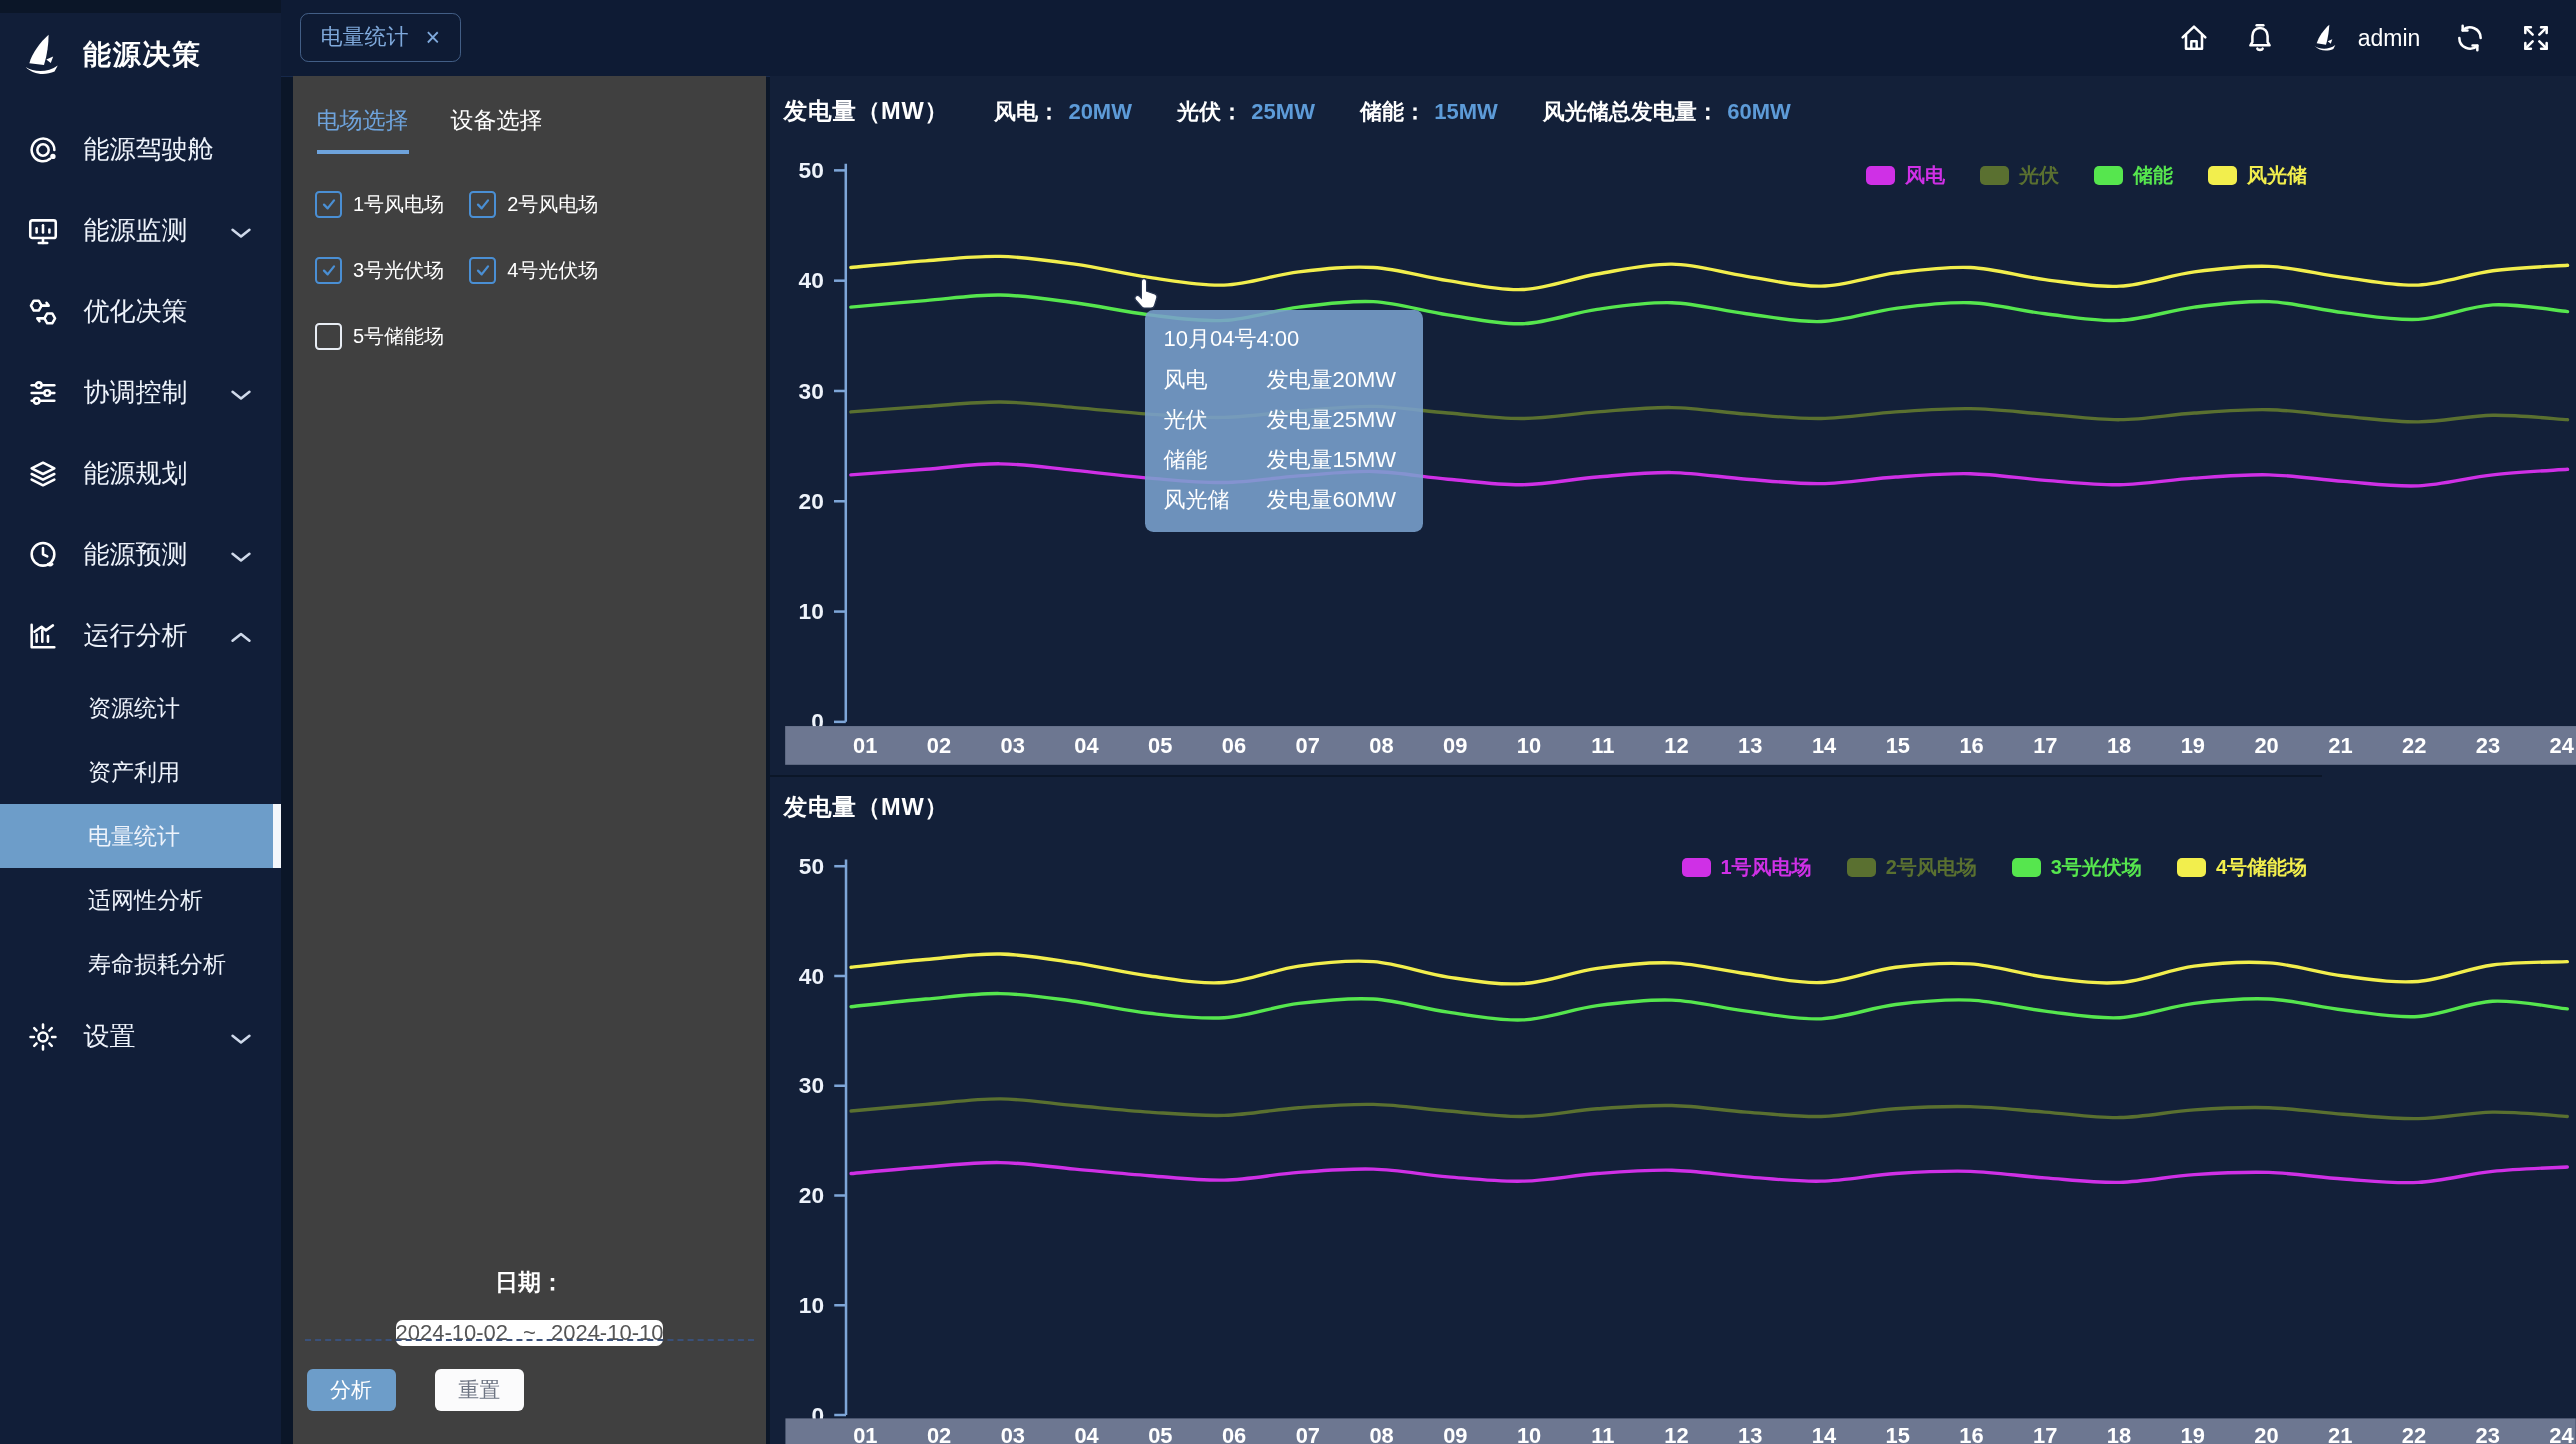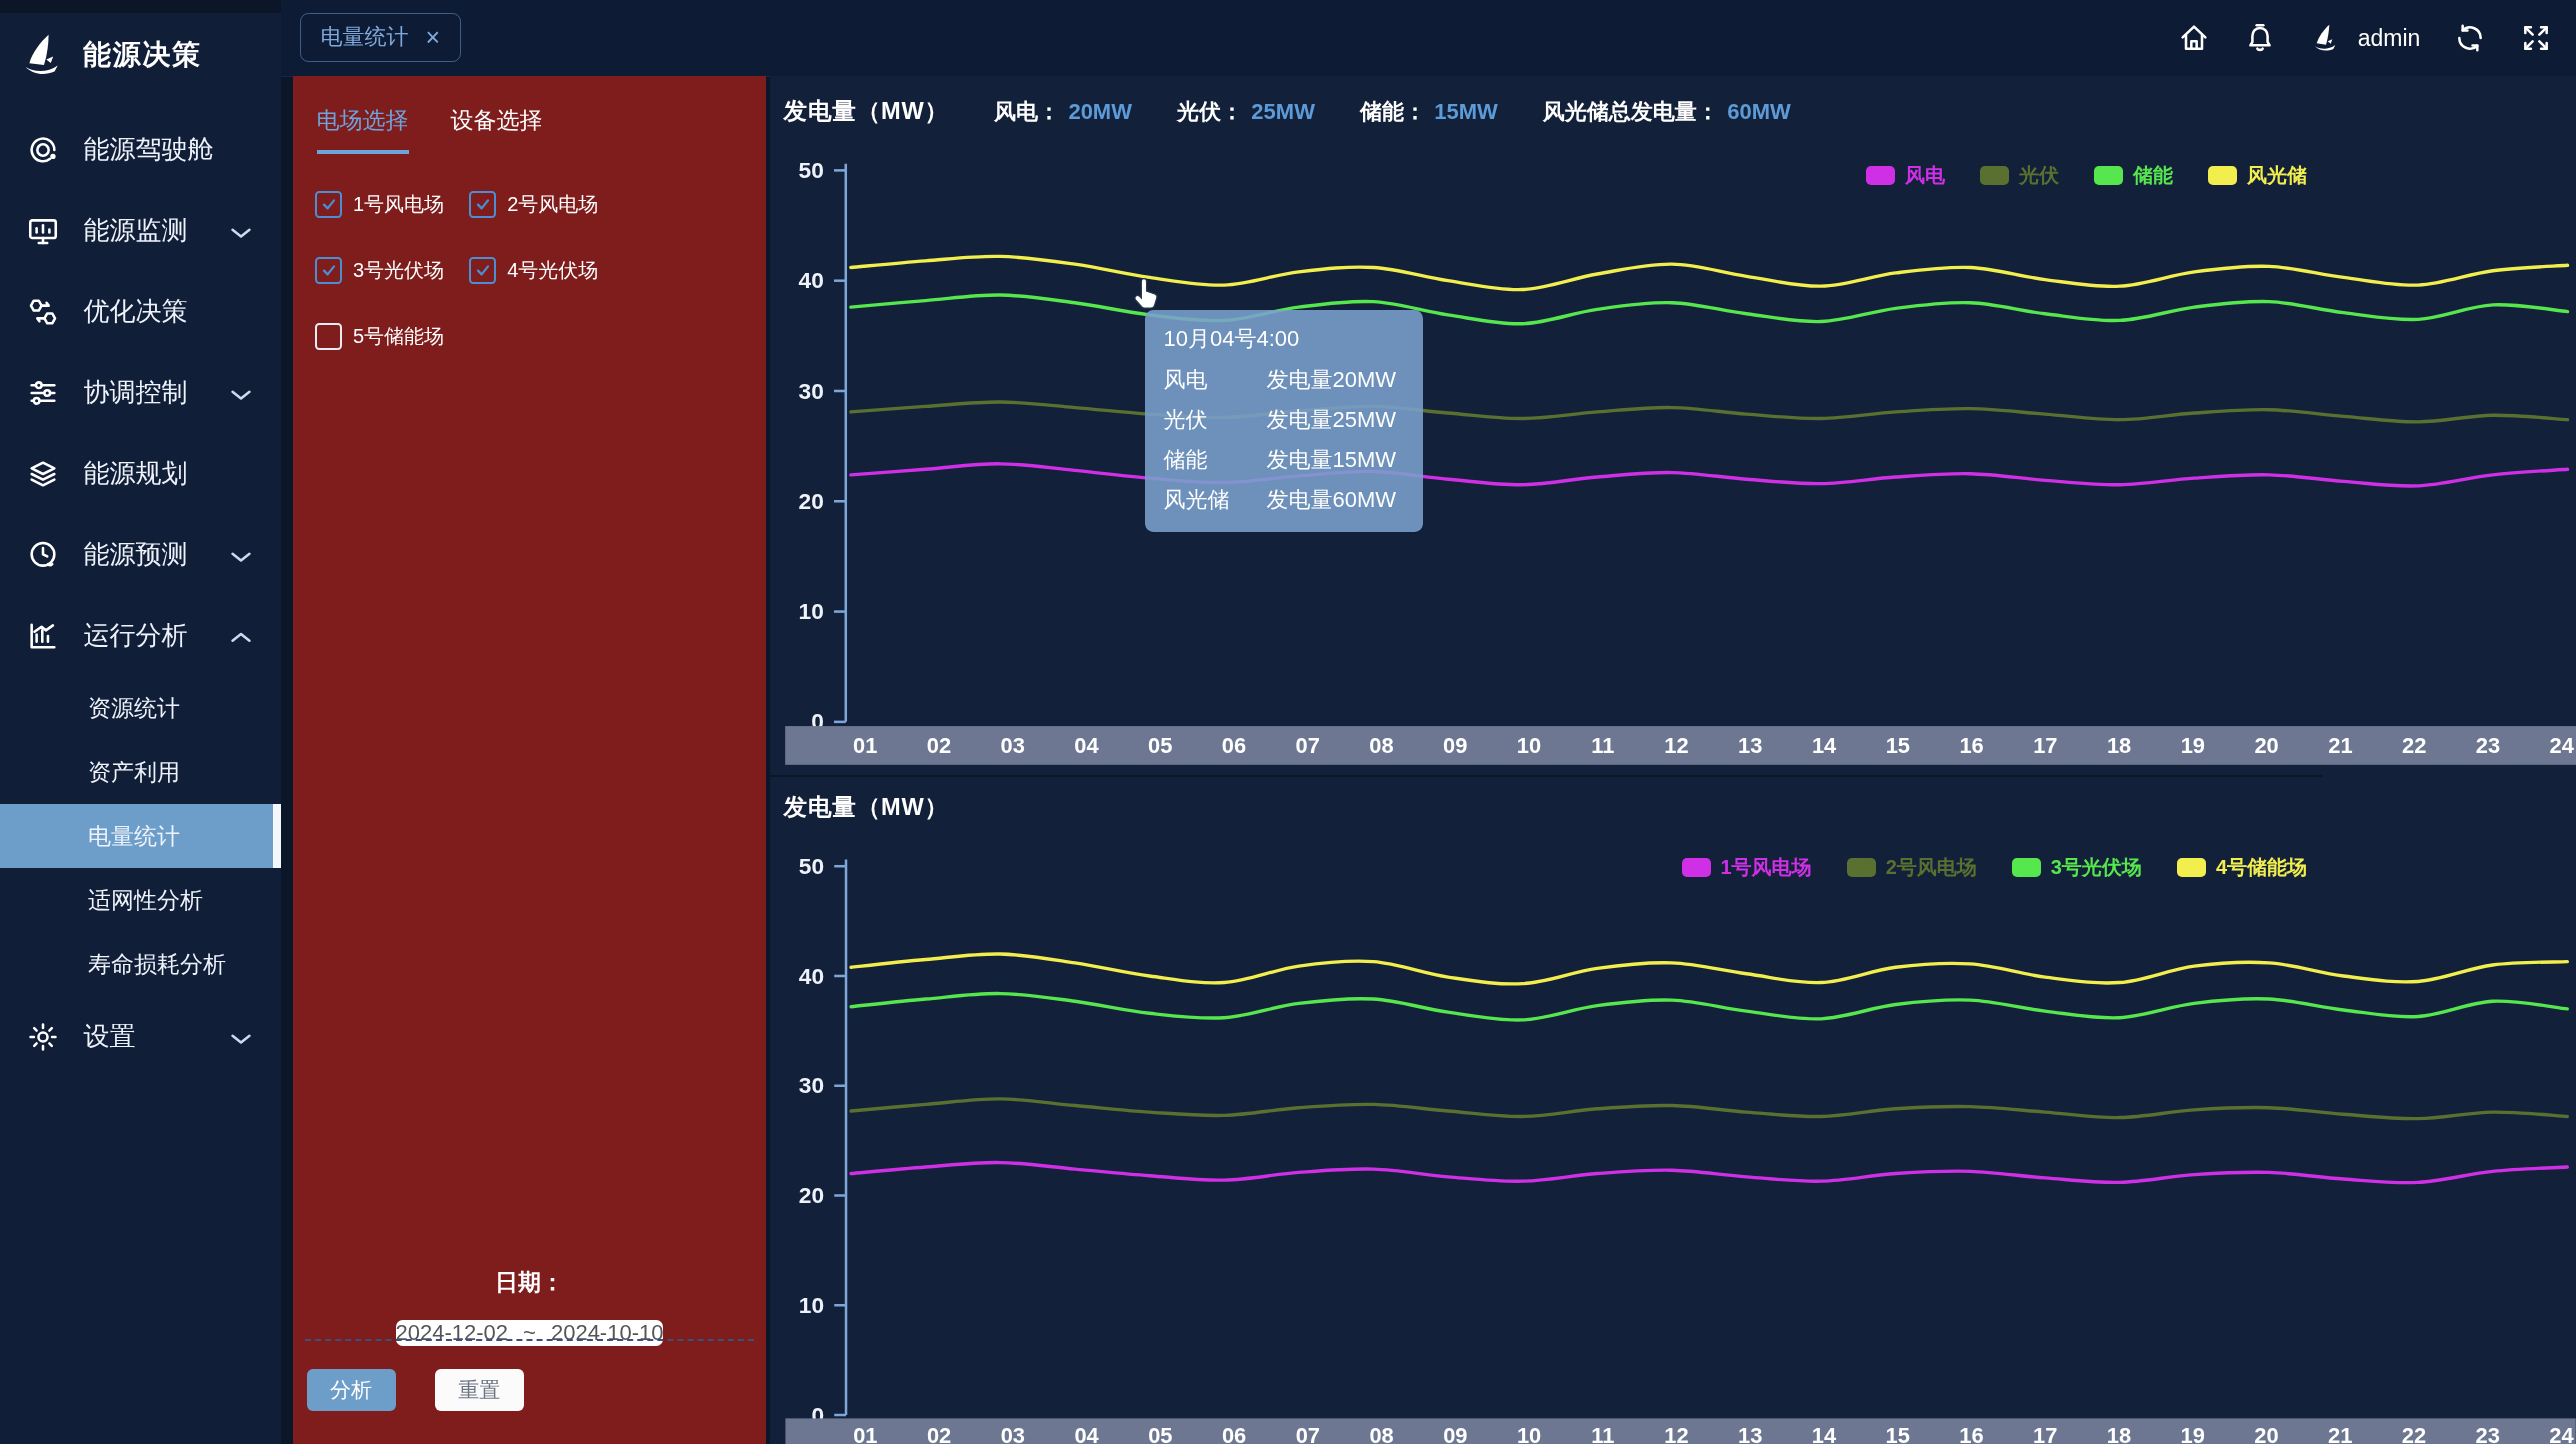--- a/index.html
+++ b/index.html
@@ -25,21 +25,21 @@
   .topbar{position:absolute;left:281px;right:0;top:0;height:76px;background:#0e1b34;border-bottom:1.7px solid #16284a;}
   .tab-chip{position:absolute;left:18.5px;top:12.6px;height:47px;display:flex;align-items:center;gap:17px;
             padding:0 20px;border:1.7px solid rgba(110,150,200,.55);border-radius:8.4px;
             color:#7fa9db;font-size:22px;cursor:pointer;}
   .tab-close{font-size:25px;line-height:1;cursor:pointer;}
   .top-right{position:absolute;right:23.6px;top:0;height:76px;display:flex;align-items:center;gap:34px;}
   .tb-ic svg{width:32px;height:32px;stroke:#fff;fill:none;stroke-width:1.9;stroke-linecap:round;stroke-linejoin:round;display:block;}
   .tb-ic.fill svg{fill:#fff;stroke:none;}
   .admin{color:#fff;font-size:23px;margin-left:-18.5px;}
   
-  .filter{position:absolute;left:293px;top:76px;bottom:0;width:473px;background:#7f1d1d;}
+  .filter{position:absolute;left:293px;top:76px;bottom:0;width:473px;background:#404040;}
   .ftabs{display:flex;gap:42px;padding:29px 0 0 23.6px;font-size:23px;}
   .ftab{color:#fff;padding-bottom:13.5px;cursor:pointer;}
   .ftab.active{color:#6ea3dc;border-bottom:4.2px solid #6ea3dc;}
   .farm-grid{display:flex;flex-wrap:wrap;column-gap:25px;row-gap:39px;padding:37px 17px 0 22px;}
   .farm{display:flex;align-items:center;gap:11px;cursor:pointer;}
   .farm .box{width:23px;height:23px;border-radius:4.2px;border:2.5px solid #e8edf4;display:flex;align-items:center;justify-content:center;}
   .farm.checked .box{border-color:#4a8fd4;}
   .farm .box svg{width:16px;height:16px;stroke:#4a8fd4;stroke-width:3.4;fill:none;stroke-linecap:round;stroke-linejoin:round;}
   .farm .flabel{color:#fff;font-size:20px;}
   .date-row{position:absolute;left:22px;right:22px;top:1191px;display:flex;align-items:center;gap:22px;flex-direction:column;}
@@ -304,21 +304,21 @@
           <span class="flabel">4号光伏场</span>
         </label>
         <label class="farm">
           <span class="box"></span>
           <span class="flabel">5号储能场</span>
         </label>
       </div>
     <div class="date-row">
       <span class="date-label">日期：</span>
       <div class="date-input">
-        <span>2024-12-02</span>
+        <span>2024-10-02</span>
         <span>~</span>
         <span>2024-10-10</span>
       </div>
     </div>
     <div class="dash-div"></div>
     <div class="fbtns">
       <div class="btn primary">分析</div>
       <div class="btn plain">重置</div>
     </div>
   </section>

